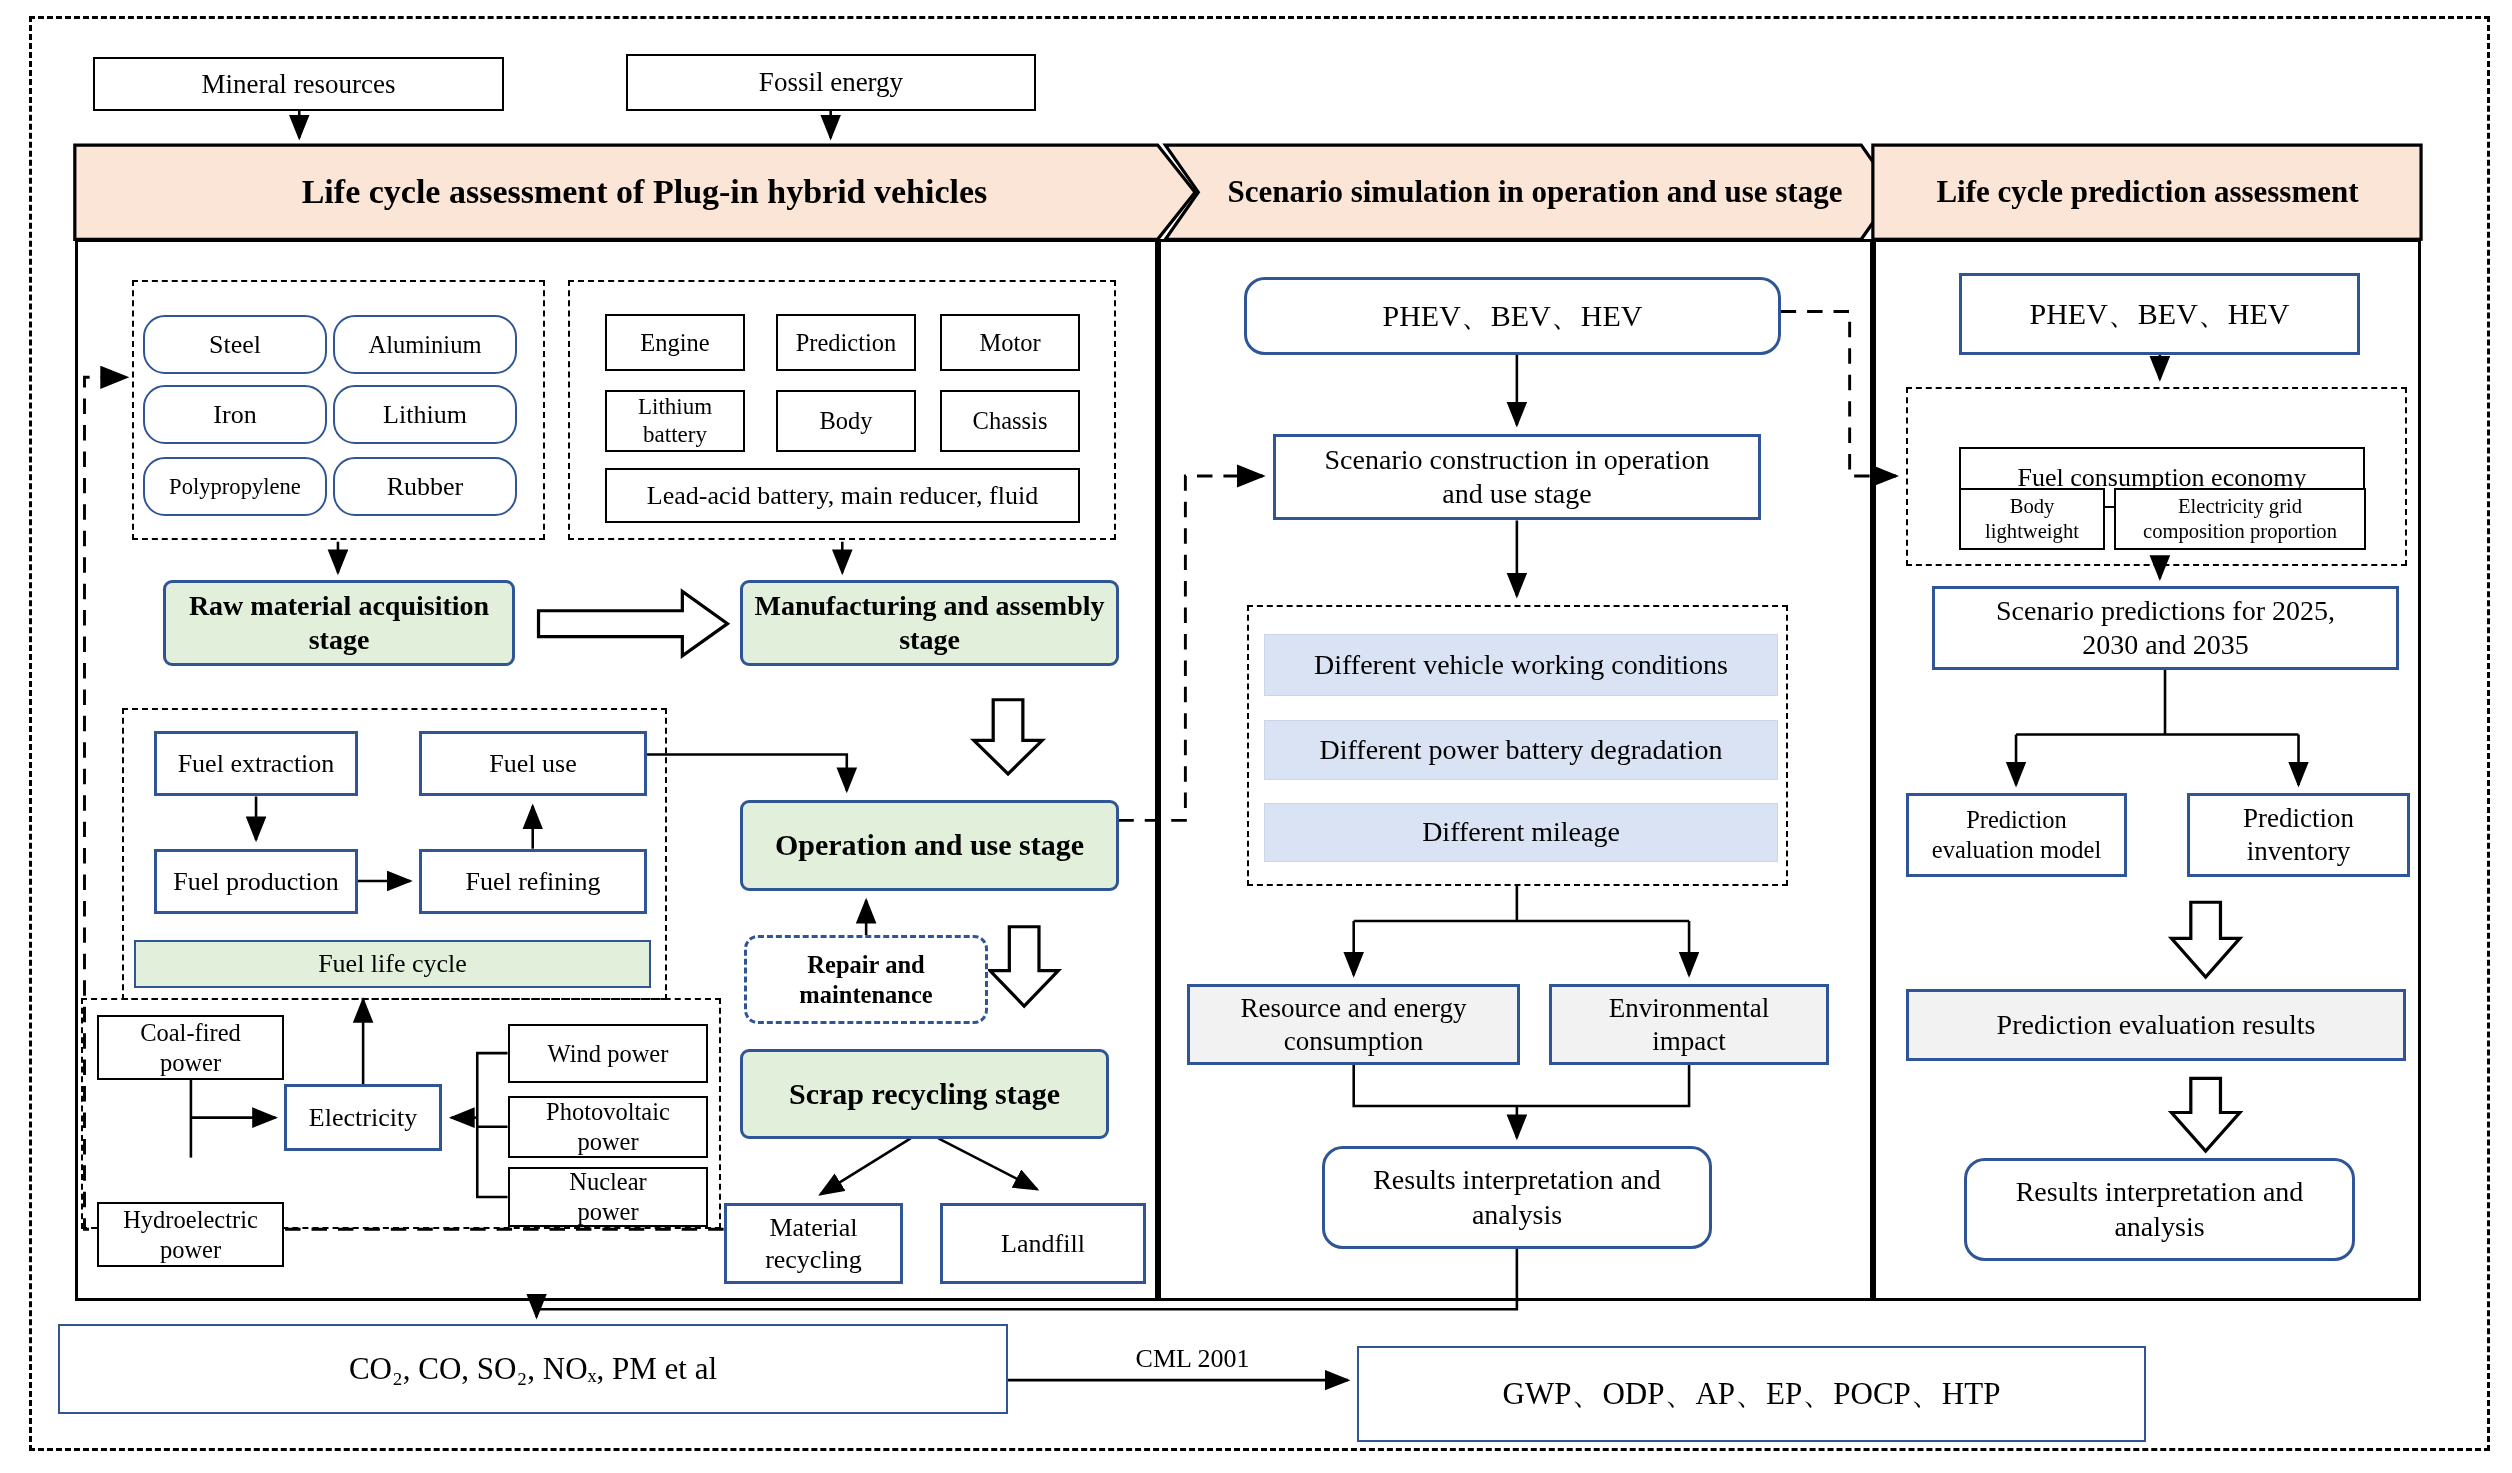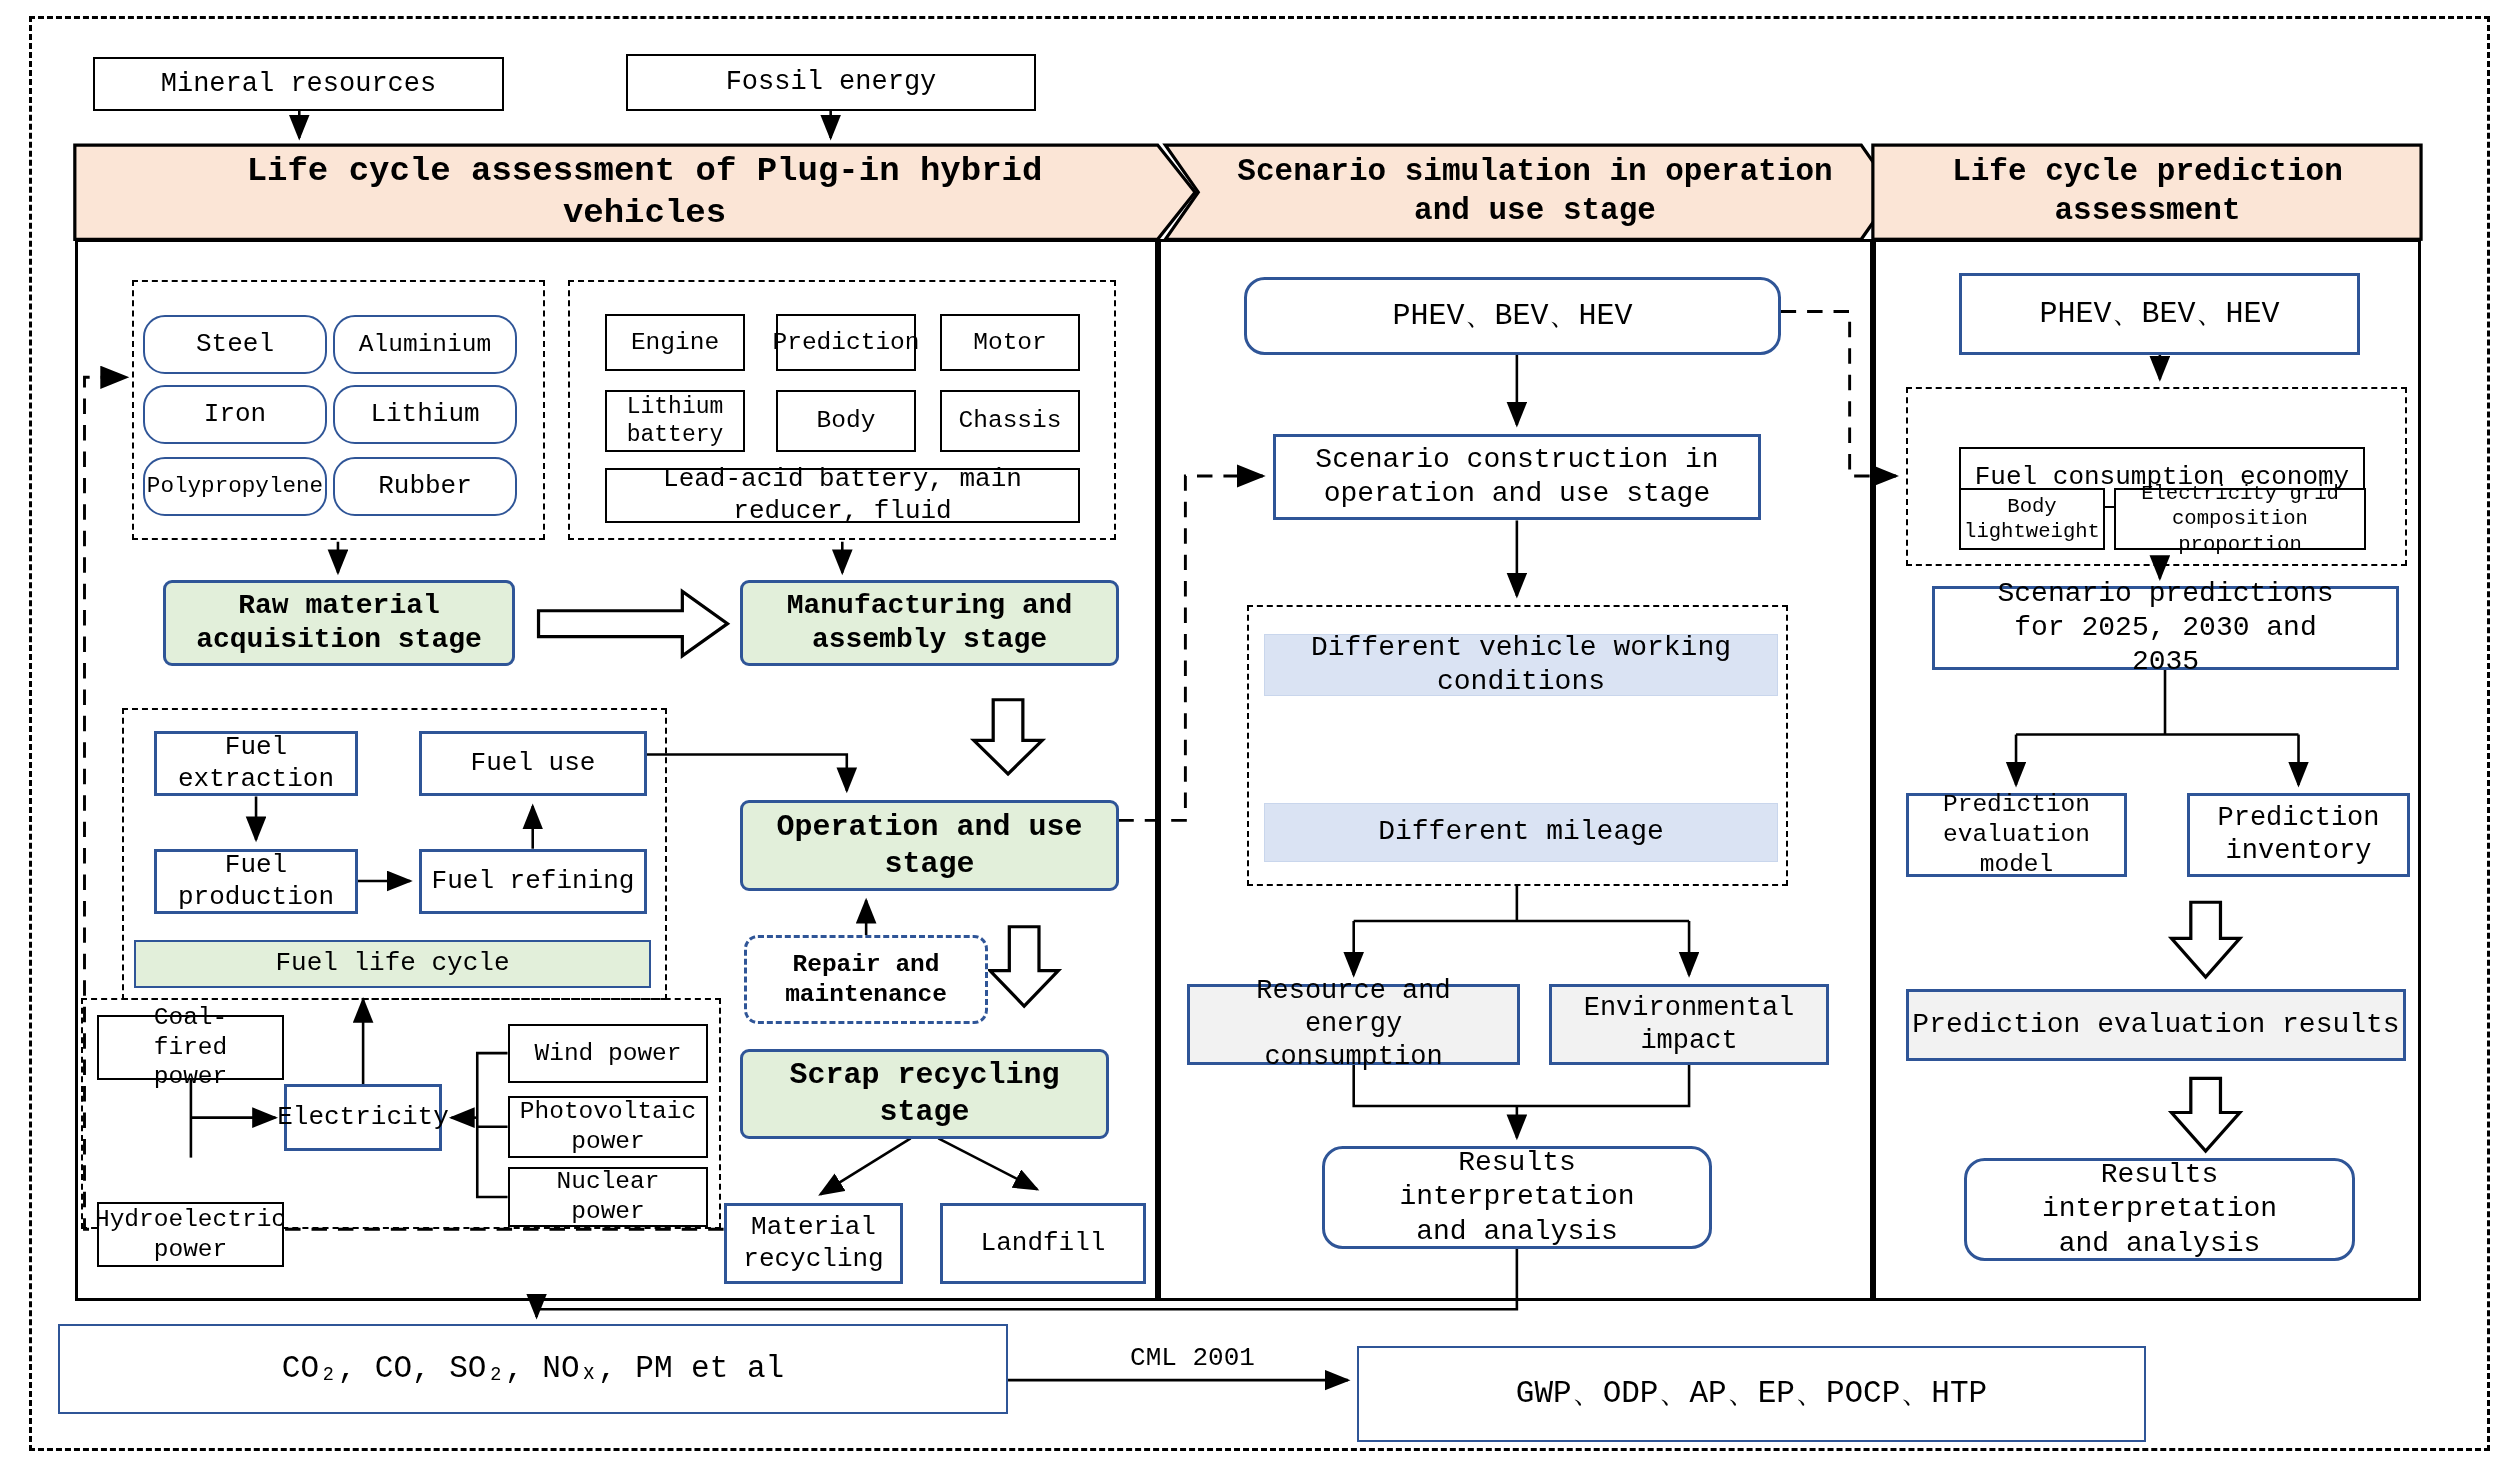--- a/index.html
+++ b/index.html
@@ -1,17 +1,17 @@
 <!DOCTYPE html>
 <html style="font-size:10.3px"><head>
 <meta charset="utf-8">
 <style>
   html,body{margin:0;padding:0;background:#ffffff;}
   #canvas{position:relative;width:2304px;height:1473px;background:#ffffff;
-          font-family:Liberation Mono, monospace;color:#000;}
+          font-family:Liberation Serif, serif;color:#000;}
   .abs{position:absolute;box-sizing:border-box;}
   .box{position:absolute;box-sizing:border-box;display:flex;align-items:center;justify-content:center;
        text-align:center;line-height:1.22;}
   .blk{border:2.6px solid #000;background:#fff;}
   .blue{border:3.2px solid #2f5597;background:#fff;}
   .pill{border:2.6px solid #2f5597;border-radius:22px;background:#fff;}
   .green{border:3.2px solid #2f5597;border-radius:9px;background:#e2efda;font-weight:bold;}
   .greenbar{border:2.6px solid #2f5597;background:#e2efda;}
   .dashedbox{border:2.6px dashed #000;background:transparent;}
   .dashblue{border:3.2px dashed #2f5597;border-radius:14px;background:#fff;font-weight:bold;}
@@ -142,20 +142,21 @@
   <div class="box blk" style="left:97px;top:1158px;width:187px;height:65px;font-size:24.5px;padding:0 13px;margin-top:44px;">Hydroelectric power</div>
   <div class="box blue" style="left:284px;top:1084px;width:158px;height:67px;font-size:26px;">Electricity</div>
   <div class="box blk" style="left:508px;top:1024px;width:200px;height:59px;font-size:24.5px;">Wind power</div>
   <div class="box blk" style="left:508px;top:1096px;width:200px;height:62px;font-size:24.5px;padding:0 19.3px;">Photovoltaic power</div>
   <div class="box blk" style="left:508px;top:1167px;width:200px;height:60px;font-size:24.5px;padding:0 32px;">Nuclear power</div>
 
   <div class="box round" style="left:1244px;top:277px;width:537px;height:78px;font-size:30px;">PHEV、BEV、HEV</div>
   <div class="box blue" style="left:1273px;top:434px;width:488px;height:86px;font-size:28px;padding:0 39px;">Scenario construction in operation and use stage</div>
   <div class="box dashedbox" style="left:1247px;top:605px;width:541px;height:281px;"></div>
   <div class="box bar" style="left:1264px;top:634px;width:514px;height:62px;font-size:28px;">Different vehicle working conditions</div>
+  <div class="box bar" style="left:1264px;top:720px;width:514px;height:60px;font-size:28px;">Different power battery degradation</div>
   <div class="box bar" style="left:1264px;top:803px;width:514px;height:59px;font-size:28px;">Different mileage</div>
   <div class="box gray" style="left:1187px;top:984px;width:333px;height:81px;font-size:27px;padding:0 26px;">Resource and energy consumption</div>
   <div class="box gray" style="left:1549px;top:984px;width:280px;height:81px;font-size:27px;padding:0 53px;">Environmental impact</div>
   <div class="box round" style="left:1322px;top:1146px;width:390px;height:103px;font-size:28px;padding:0 45px;">Results interpretation and analysis</div>
 
   <div class="box blue" style="left:1959px;top:273px;width:401px;height:82px;font-size:30px;border-width:3.9px;">PHEV、BEV、HEV</div>
   <div class="box dashedbox" style="left:1906px;top:387px;width:501px;height:179px;"></div>
   <div class="box blk" style="left:1959px;top:419px;width:406px;height:61px;font-size:26px;margin-top:28px;">Fuel consumption economy</div>
   <div class="box blk" style="left:1959px;top:488px;width:146px;height:62px;font-size:20.6px;padding:0 18px;">Body lightweight</div>
   <div class="box blk" style="left:2114px;top:488px;width:252px;height:62px;font-size:20.6px;padding:0 19.3px;">Electricity grid composition proportion</div>

